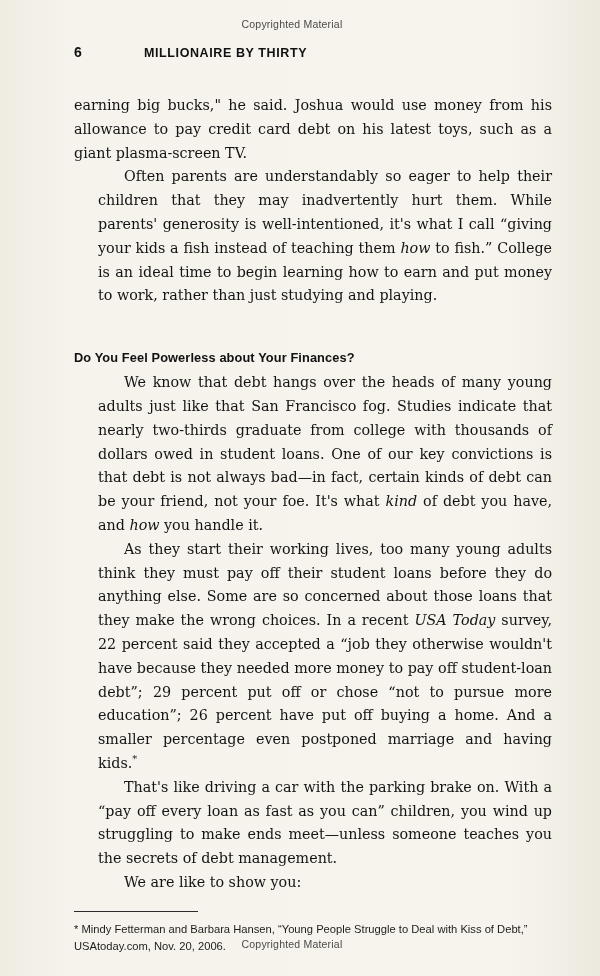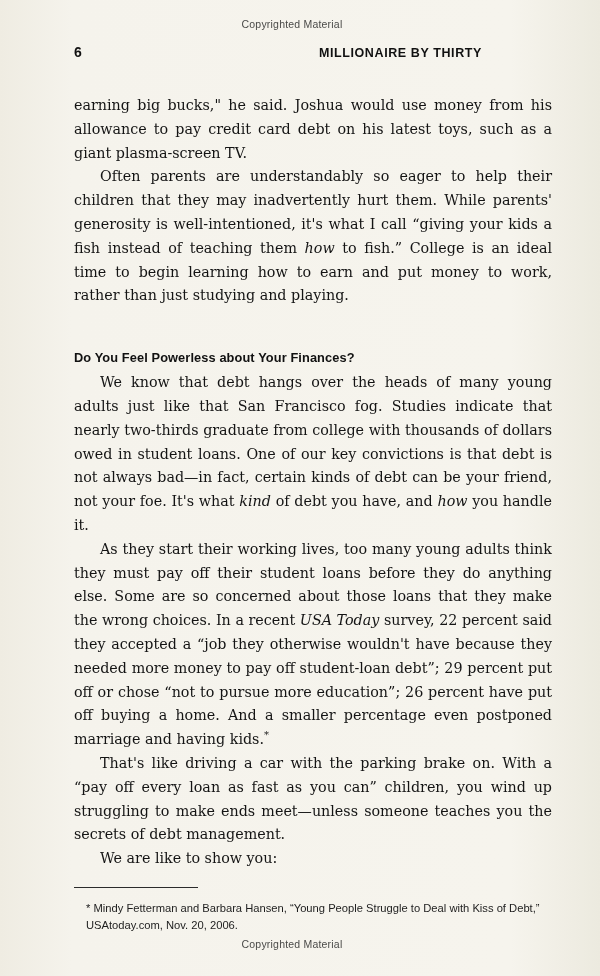--- a/index.html
+++ b/index.html
@@ -48,39 +48,39 @@
   }
   .folio {
     font-family: "Liberation Sans", sans-serif;
     font-weight: bold;
     font-size: 14px;
     color: #111;
     width: 70px;
   }
   .book-title {
     flex: 1;
-    text-align: right;
+    text-align: left;
     font-family: "Liberation Sans", sans-serif;
     font-weight: bold;
     font-size: 12.5px;
     letter-spacing: 0.6px;
     color: #111;
     margin-right: 70px;
   }
 
   p.body {
     margin: 0;
     font-size: 14.3px;
     line-height: 1.665;
     text-align: justify;
     text-justify: inter-word;
     color: #141414;
     hyphens: manual;
   }
-  p.indent { text-indent: 26px; }
+  p.indent { text-indent: 26px; margin-left: 24px; }
 
   .gap-block { height: 42px; }
 
   h2.subhead {
     font-family: "Liberation Sans", sans-serif;
     font-size: 12.8px;
     font-weight: bold;
     margin: 0 0 6px 0;
     color: #111;
     letter-spacing: 0.1px;
@@ -90,21 +90,21 @@
     width: 124px;
     height: 1px;
     background: #2b2b2b;
     margin: 16px 0 9px 0;
   }
   .footnote {
     font-family: "Liberation Sans", sans-serif;
     font-size: 11.2px;
     line-height: 1.55;
     color: #1d1d1d;
-    margin: 12px;
+    margin: 0;
     text-align: left;
   }
   .footnote .marker { }
 
   i { font-style: italic; }
   sup.fn {
     font-size: 10px;
     vertical-align: super;
     line-height: 0;
   }

